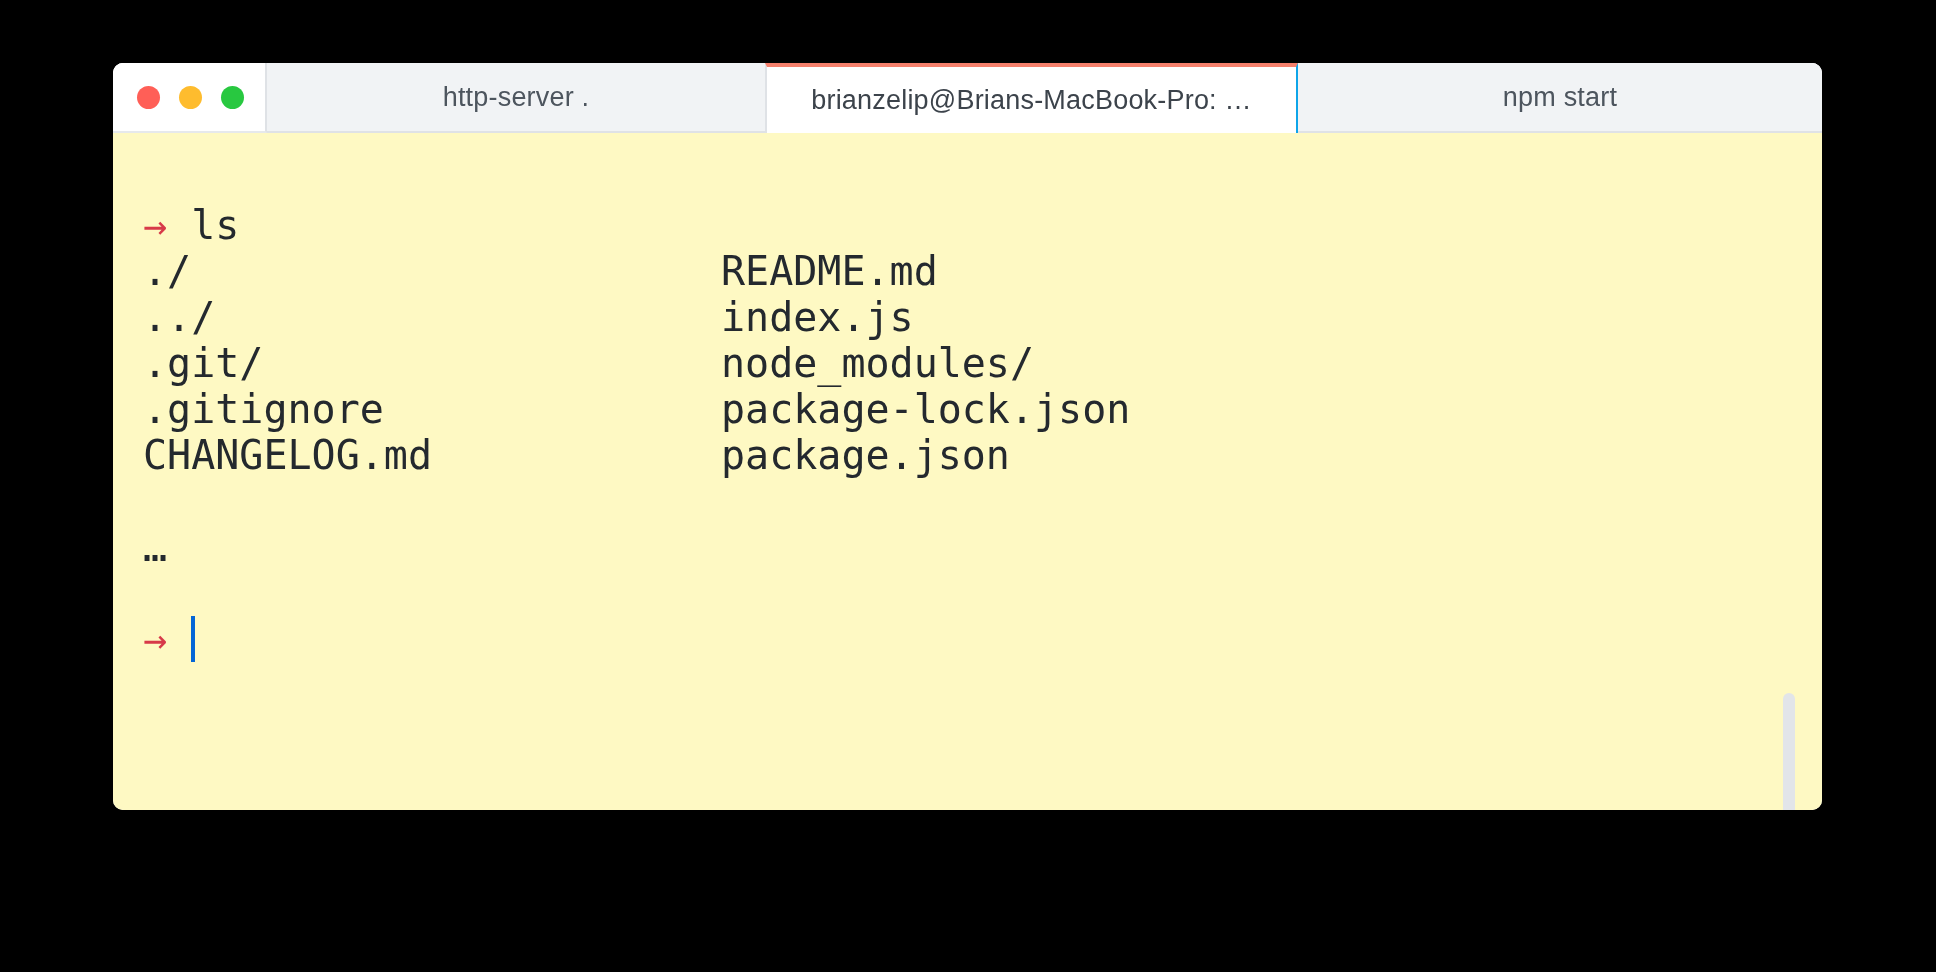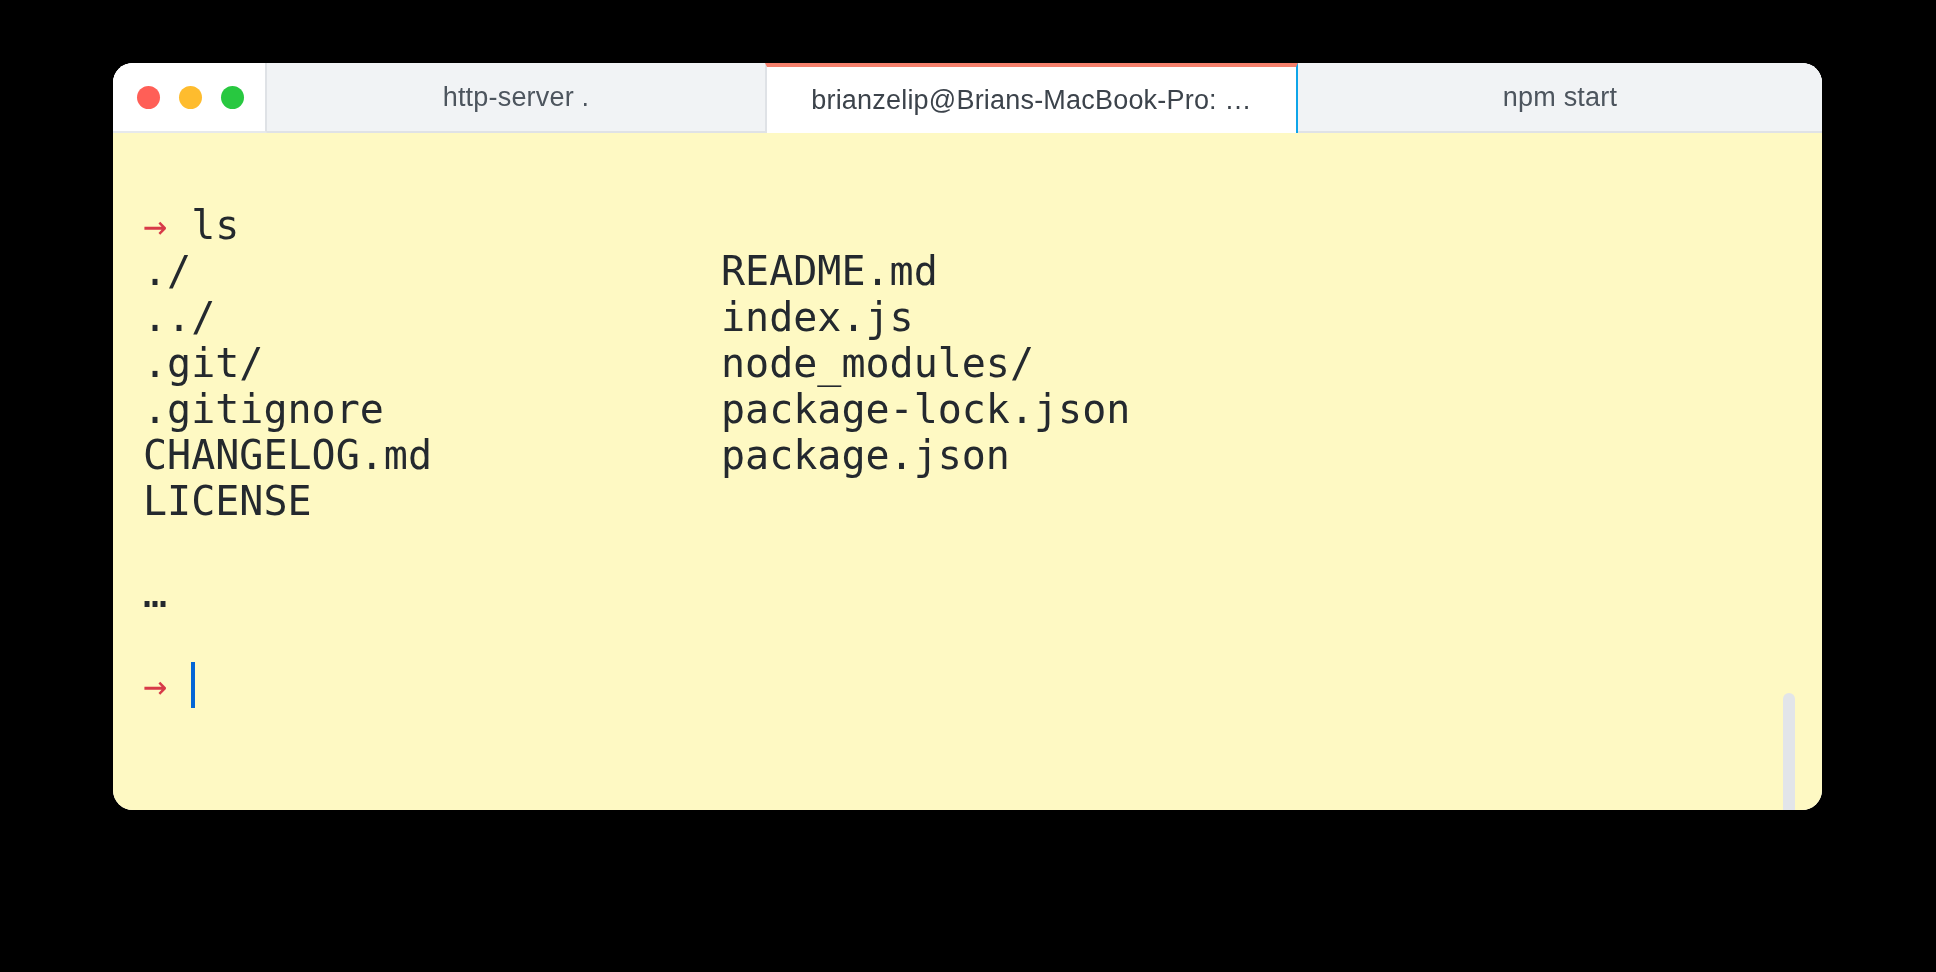--- a/index.html
+++ b/index.html
@@ -12,21 +12,21 @@
     font-family: "Liberation Sans", sans-serif;
   }
 
   .window {
     position: absolute;
     left: 113px;
     top: 63px;
     width: 1709px;
     height: 747px;
     background: #ffffff;
-    border-radius: 20px;
+    border-radius: 10px;
     overflow: hidden;
     box-shadow: 0 18px 60px rgba(0,0,0,0.55);
   }
 
   
   .tabbar {
     display: flex;
     height: 70px;
     width: 100%;
     background: #ffffff;
@@ -145,21 +145,20 @@
   </div>
 
   <div class="terminal">
     <div class="term-output">
         <div class="t-line"><span class="seg-red">→</span><span class="seg-fg"> ls</span></div>
         <div class="t-line"><span class="seg-fg">./                      </span><span class="seg-fg">README.md</span></div>
         <div class="t-line"><span class="seg-fg">../                     </span><span class="seg-fg">index.js</span></div>
         <div class="t-line"><span class="seg-fg">.git/                   </span><span class="seg-fg">node_modules/</span></div>
         <div class="t-line"><span class="seg-fg">.gitignore              </span><span class="seg-fg">package-lock.json</span></div>
         <div class="t-line"><span class="seg-fg">CHANGELOG.md            </span><span class="seg-fg">package.json</span></div>
-        <div class="t-line"><span class="seg-fg">LICENSE</span></div>
         <div class="t-line"></div>
         <div class="t-line"><span class="seg-fg">…</span></div>
         <div class="t-line"></div>
         <div class="t-line"><span class="seg-red">→</span><span class="seg-fg"> </span><span class="cursor"></span></div>
       </div>
     <div class="scroll-thumb"></div>
   </div>
 
 </div>
 

